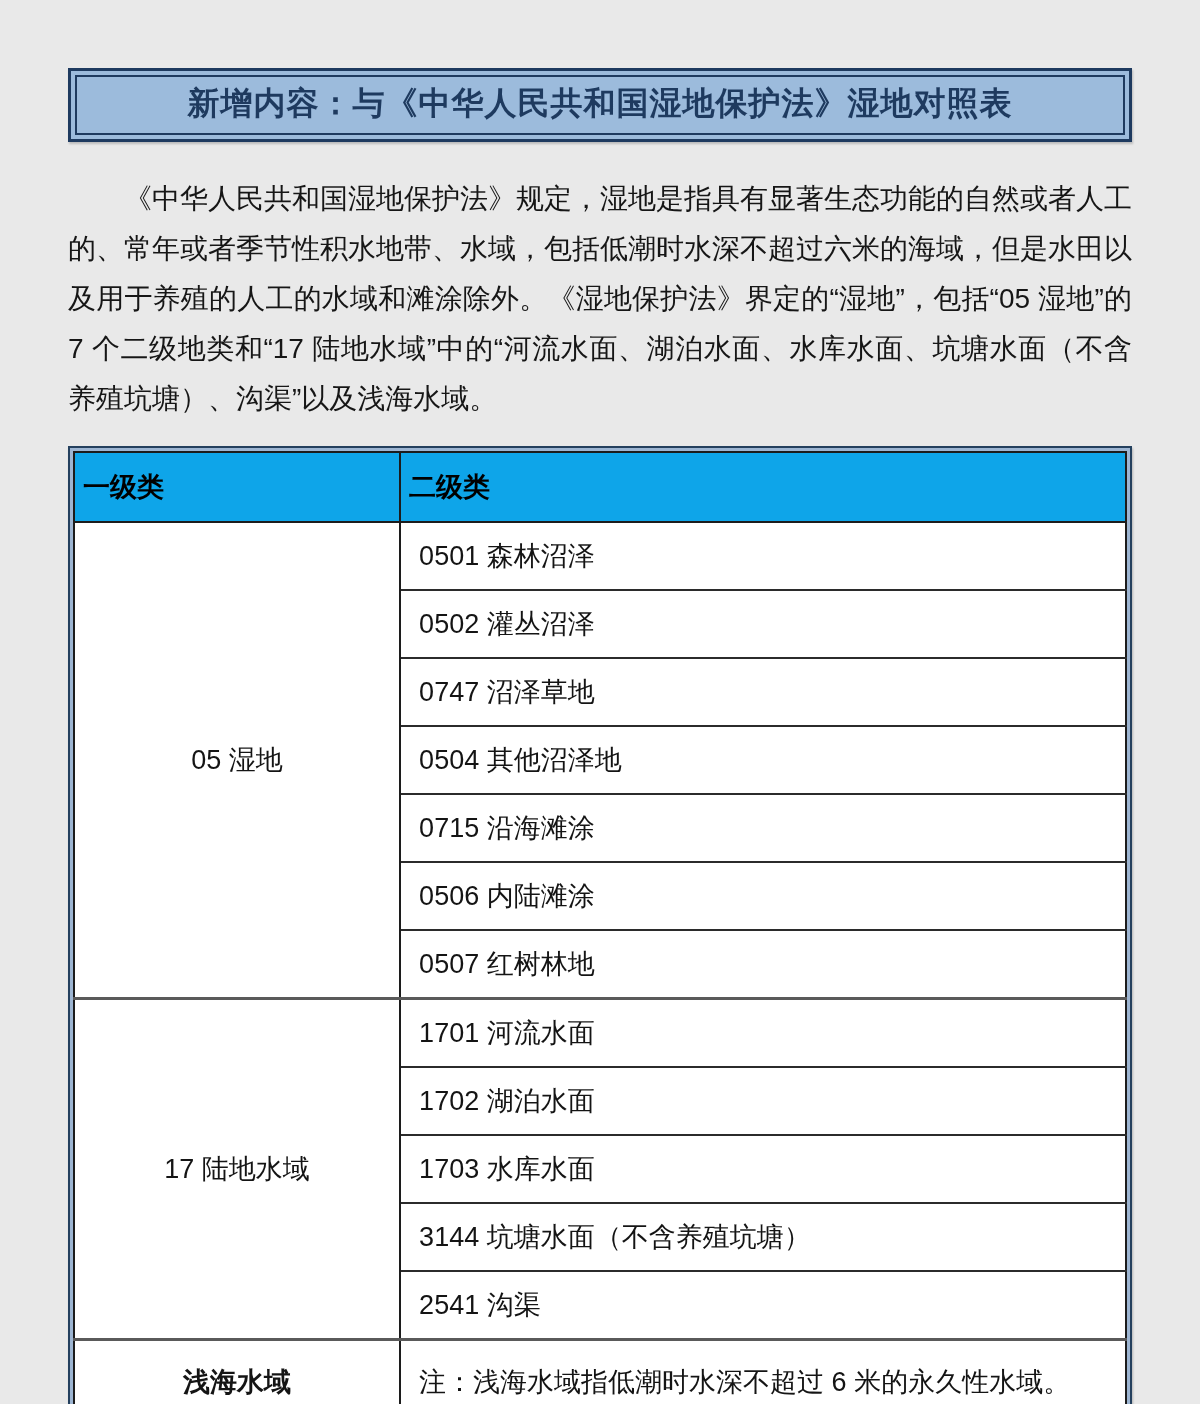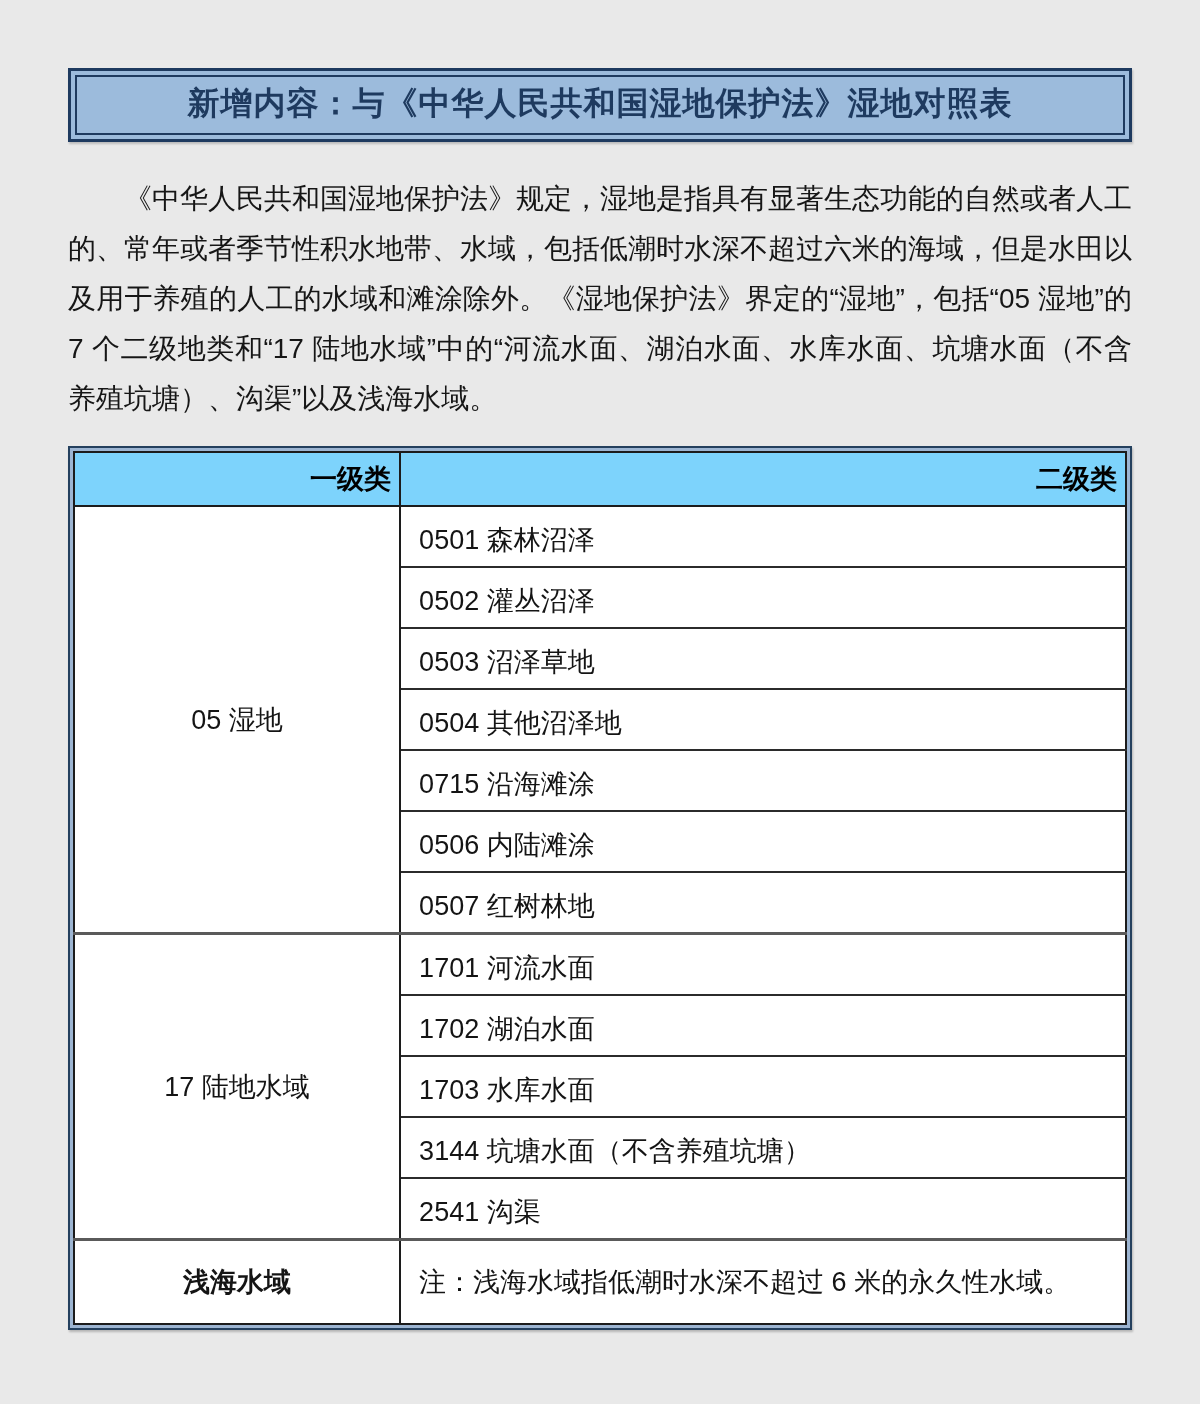--- a/index.html
+++ b/index.html
@@ -56,36 +56,36 @@
     margin-bottom: 26px;
   }
   table.wetland {
     width: 100%;
     border-collapse: collapse;
     background: #ffffff;
     border: 2px solid #1c1c1c;
     font-size: 27px;
   }
   table.wetland th {
-    background: #7dd3fc;
+    background: #0ea5e9;
     font-weight: bold;
-    text-align: right;
-    padding: 8px 8px;
+    text-align: left;
+    padding: 16px 8px;
     border-bottom: 2px solid #1c1c1c;
     color: #000;
   }
   th.col-lvl1, td.lvl1 { border-right: 2px solid #1c1c1c; }
   th.col-lvl1 { width: 31%; }
   td.lvl1 {
     text-align: center;
     vertical-align: middle;
     padding: 20px;
   }
   td.lvl2 {
-    padding: 15px 16px 8px 18px;
+    padding: 15px 16px 15px 18px;
     border-top: 2px solid #2b2b2b;
   }
   tr.group-start td { border-top: 3px solid #5a5a5a; margin-top: 45px; }
   tr.tall-row td.lvl2 { padding-top: 23px; padding-bottom: 23px; }
   .bold { font-weight: bold; }
 </style>
 </head>
 <body>
 
 <div class="page">
@@ -108,21 +108,21 @@
       </thead>
       <tbody>
           <tr>
             <td class="lvl1" rowspan="7">05 湿地</td>
             <td class="lvl2">0501 森林沼泽</td>
           </tr>
           <tr>
             <td class="lvl2">0502 灌丛沼泽</td>
           </tr>
           <tr>
-            <td class="lvl2">0503 沼泽草地</td>
+            <td class="lvl2">0747 沼泽草地</td>
           </tr>
           <tr>
             <td class="lvl2">0504 其他沼泽地</td>
           </tr>
           <tr>
             <td class="lvl2">0715 沿海滩涂</td>
           </tr>
           <tr>
             <td class="lvl2">0506 内陆滩涂</td>
           </tr>

